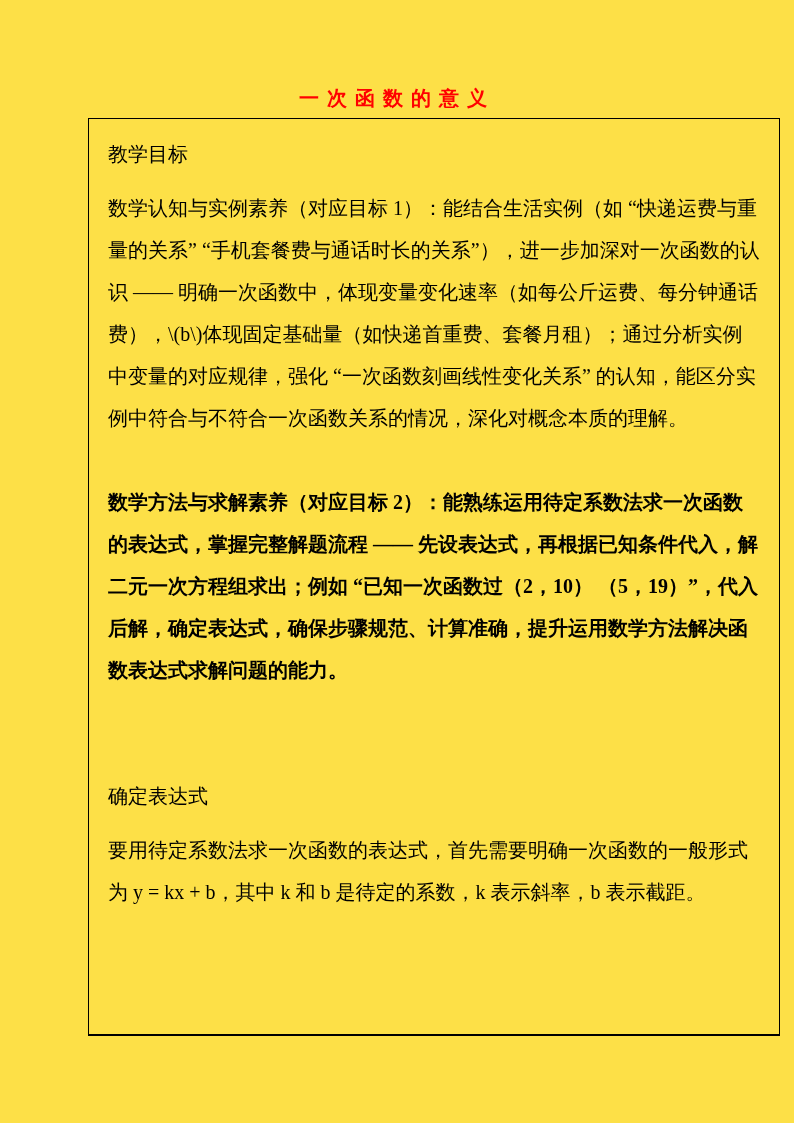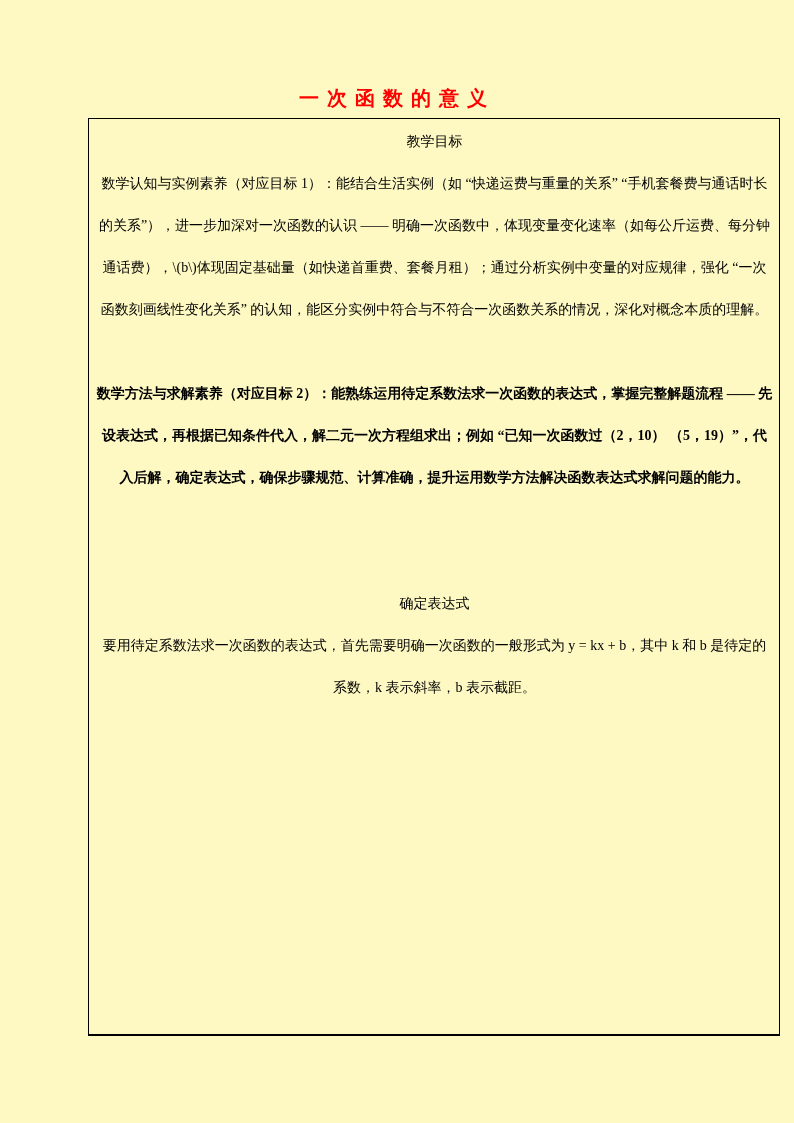--- a/index.html
+++ b/index.html
@@ -10,21 +10,21 @@
   body {
     width: 794px;
     height: 1123px;
     position: relative;
     font-family: "Liberation Serif", serif;
     color: #000000;
   }
   .page {
     width: 794px;
     height: 1123px;
-    background: #fef9c3;
+    background: #fde047;
     overflow: hidden;
   }
   .doc-title {
     margin-top: 86px;
     margin-bottom: 8px;
     text-align: center;
     font-size: 20px;
     font-weight: bold;
     color: #FF0000;
     letter-spacing: 8px;
@@ -36,24 +36,24 @@
     width: 692px;
     height: 918px;
     border: 1px solid #000000;
     border-bottom-width: 2px;
     overflow: hidden;
   }
   .cell {
     padding: 2px 6px 6px 7px;
   }
   .para {
-    margin: 0;
-    font-size: 14px;
+    margin: 12px;
+    font-size: 20px;
     line-height: 42px;
-    text-align: center;
+    text-align: left;
     word-break: break-all;
   }
   .gap1 { margin-top: 42px; font-weight: bold; }   
   .gap2 { margin-top: 84px; }   
 </style>
 </head>
 <body>
 
 <div class="page">
 

